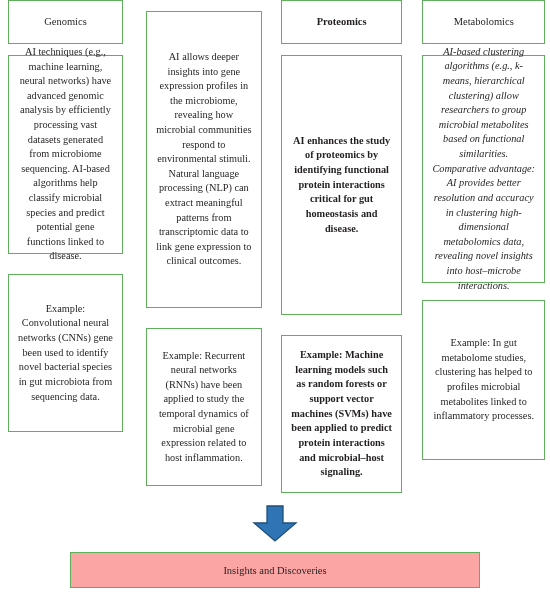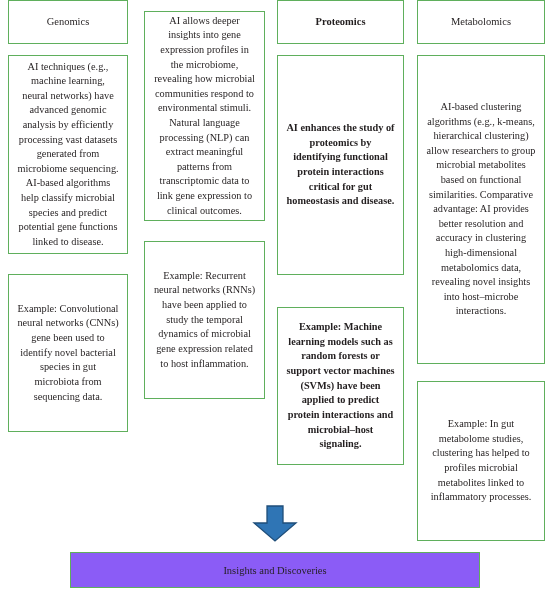--- a/index.html
+++ b/index.html
@@ -23,20 +23,21 @@
     box-sizing: border-box;
   }
 
   .columns {
     position: absolute;
     left: 0;
     top: 0;
     width: 550px;
     display: flex;
     align-items: flex-start;
+    gap: 7px;
   }
 
   .column {
     box-sizing: border-box;
   }
   .col-0 { width: 136px; padding-left: 8px; padding-right: 8px; }
   .col-1 { width: 137px; padding-left: 8px; padding-right: 8px; }
   .col-2 { width: 140px; padding-left: 4px; padding-right: 9px; font-weight: bold; }
   .col-3 { width: 137px; padding-left: 4px; padding-right: 5px; }
 
@@ -57,32 +58,32 @@
     line-height: 1.3;
   }
 
   .desc-box {
     margin-top: 11px;
     font-size: 10.3px;
     line-height: 1.42;
     padding: 8px 8px;
   }
   .desc-0 { height: 199px; }
-  .desc-1 { height: 210px; }
-  .desc-2 { height: 220px; }
-  .desc-3 { height: 309px; }
+  .desc-1 { height: 297px; }
+  .desc-2 { height: 260px; }
+  .desc-3 { height: 228px; font-style: italic; }
 
   .example-box {
     font-size: 10.3px;
     line-height: 1.42;
     padding: 8px 8px;
   }
   .ex-wrap-0 { margin-top: 20px; }
   .ex-wrap-1 { margin-top: 20px; }
-  .ex-wrap-2 { margin-top: 32px; }
+  .ex-wrap-2 { margin-top: 20px; }
   .ex-wrap-3 { margin-top: 17px; }
   .ex-0 { height: 158px; }
   .ex-1 { height: 158px; }
   .ex-2 { height: 158px; }
   .ex-3 { height: 160px; }
 
   .box p {
     margin: 0;
   }
 
@@ -107,21 +108,21 @@
     top: 552px;
     width: 550px;
     display: flex;
     justify-content: center;
   }
 
   .footer-box {
     width: 410px;
     height: 36px;
     border: 1.4px solid #5faf5c;
-    background: #8b5cf6;
+    background: #fca5a5;
     display: flex;
     align-items: center;
     justify-content: center;
     font-size: 10.5px;
     box-sizing: border-box;
   }
 </style>
 </head>
 <body>
 

